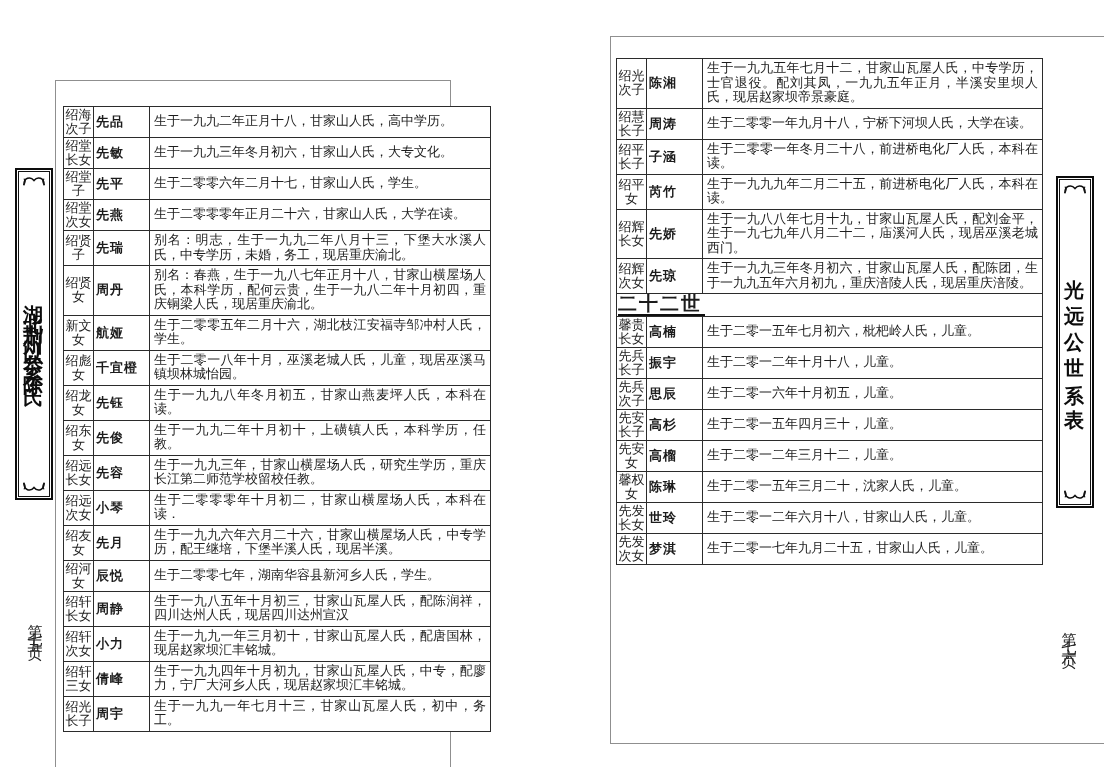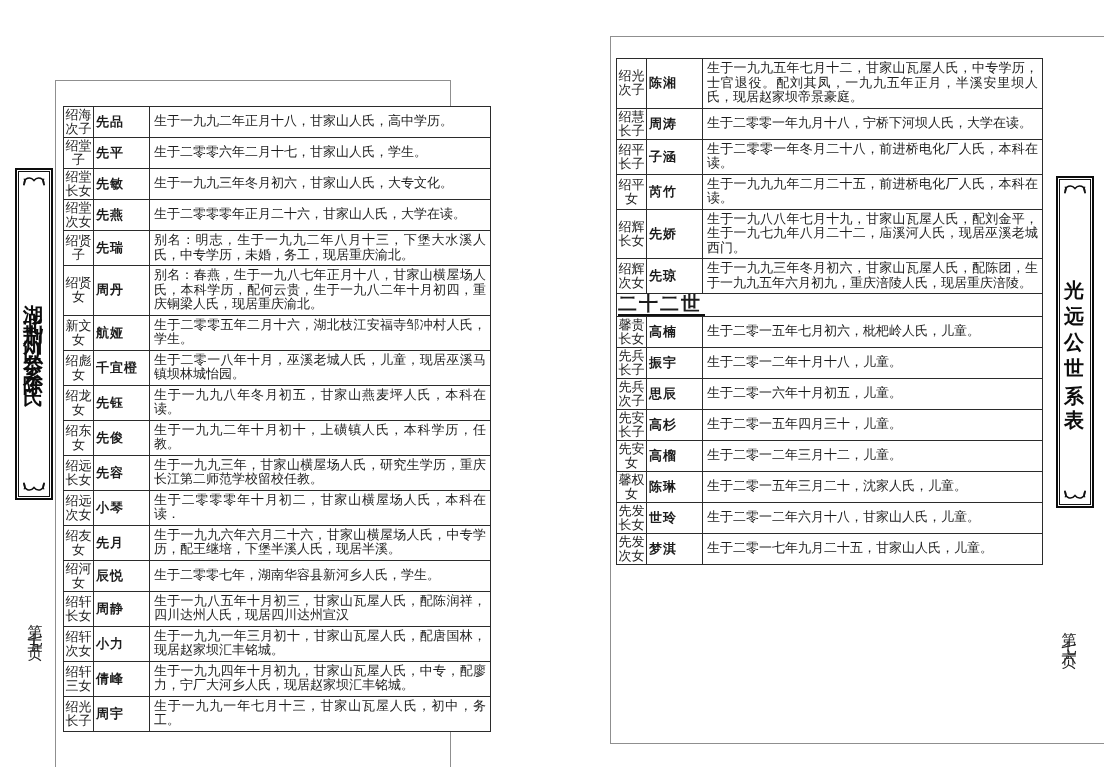--- a/index.html
+++ b/index.html
@@ -102,28 +102,28 @@
 
 <div class="page page-left">
   <table class="gen" id="table-left">
     <tbody id="tbody-left">
         <tr>
           <td class="c-rel">绍海次子</td>
           <td class="c-name">先品</td>
           <td class="c-desc">生于一九九二年正月十八，甘家山人氏，高中学历。</td>
         </tr>
         <tr>
+          <td class="c-rel">绍堂长女</td>
+          <td class="c-name">先敏</td>
+          <td class="c-desc">生于一九九三年冬月初六，甘家山人氏，大专文化。</td>
+        </tr>
+        <tr>
           <td class="c-rel">绍堂子</td>
           <td class="c-name">先平</td>
           <td class="c-desc">生于二零零六年二月十七，甘家山人氏，学生。</td>
-        </tr>
-        <tr>
-          <td class="c-rel">绍堂长女</td>
-          <td class="c-name">先敏</td>
-          <td class="c-desc">生于一九九三年冬月初六，甘家山人氏，大专文化。</td>
         </tr>
         <tr>
           <td class="c-rel">绍堂次女</td>
           <td class="c-name">先燕</td>
           <td class="c-desc">生于二零零零年正月二十六，甘家山人氏，大学在读。</td>
         </tr>
         <tr>
           <td class="c-rel">绍贤子</td>
           <td class="c-name">先瑞</td>
           <td class="c-desc">别名：明志，生于一九九二年八月十三，下堡大水溪人氏，中专学历，未婚，务工，现居重庆渝北。</td>

